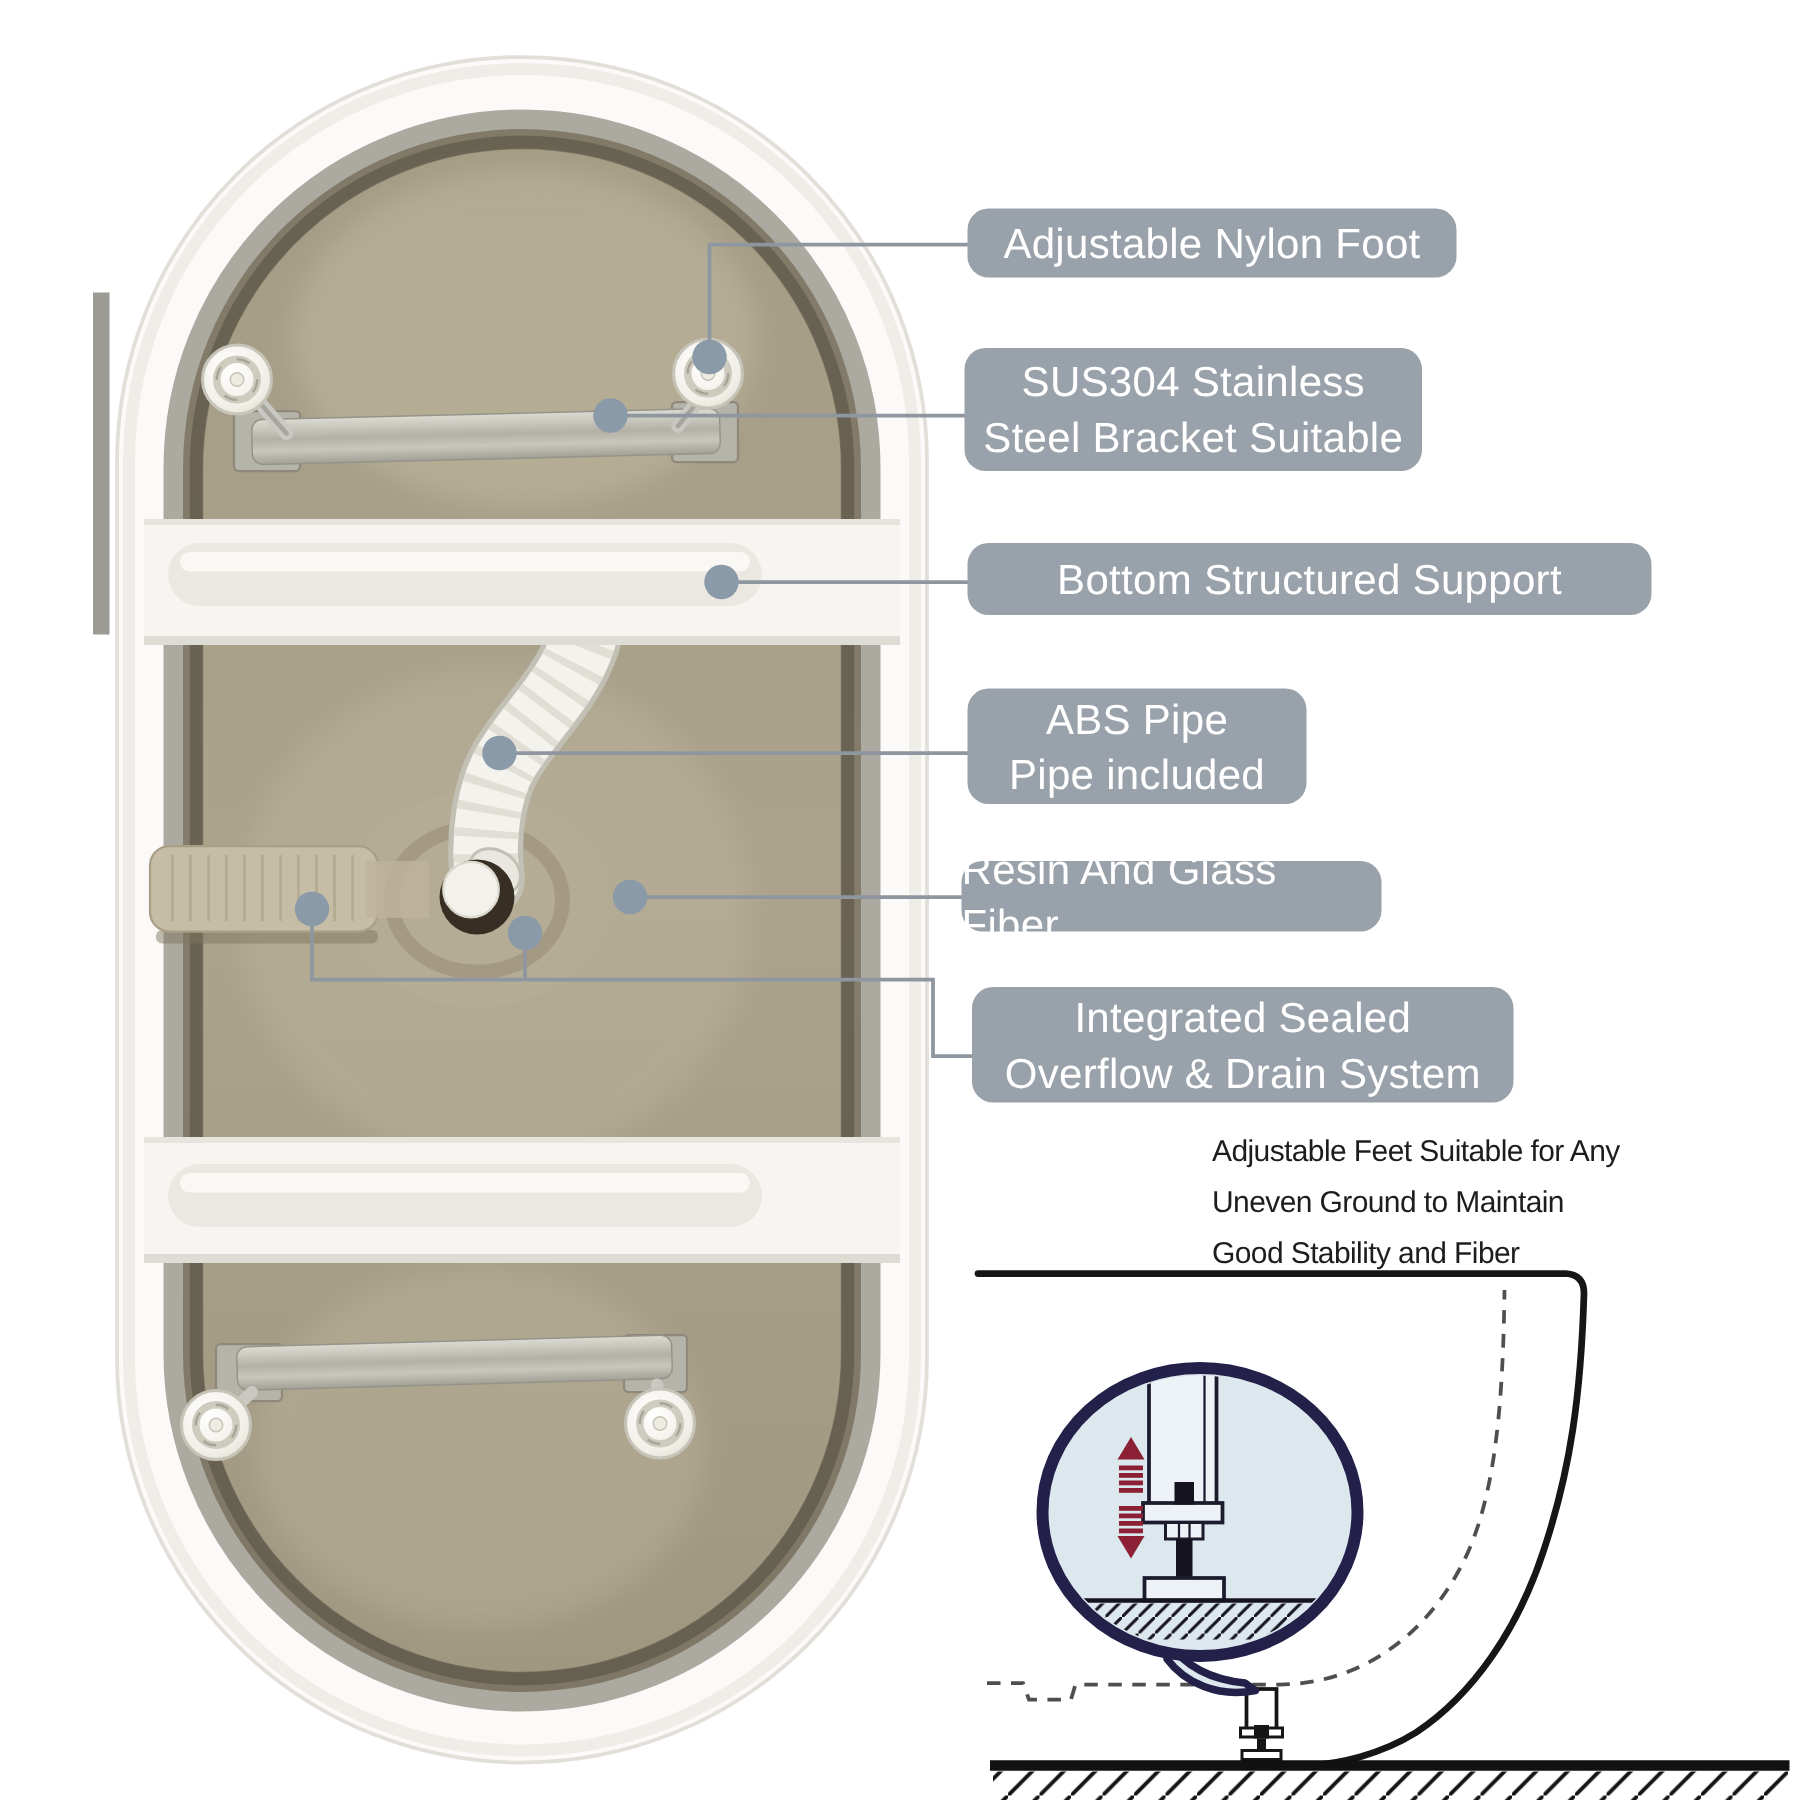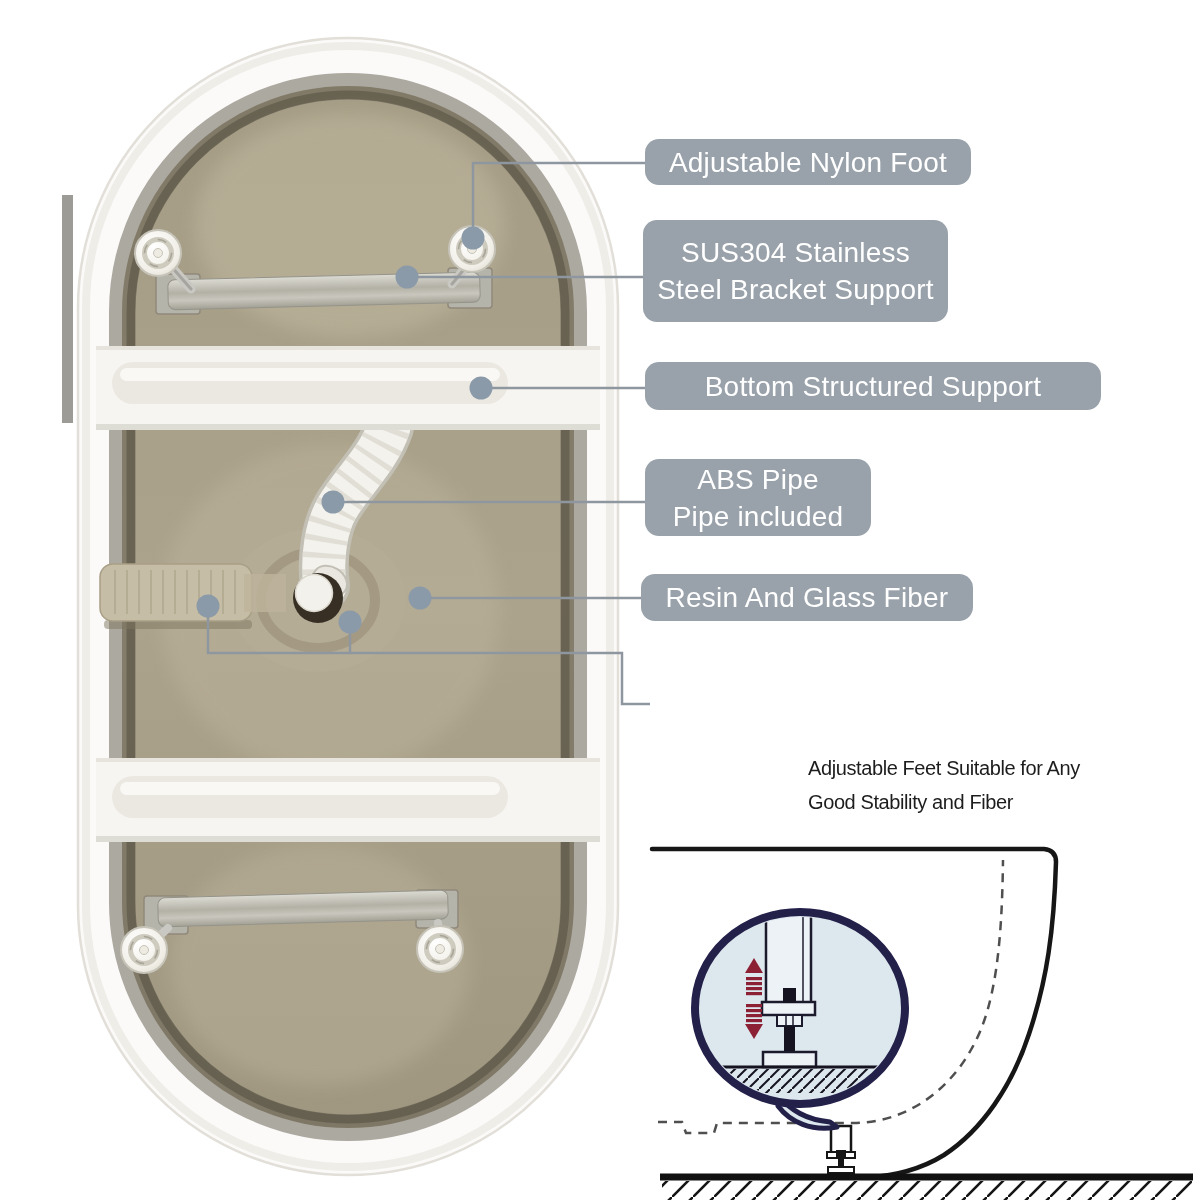--- a/index.html
+++ b/index.html
@@ -202,37 +202,42 @@
         </g>
       </g>
     </g>
   </g>
 </svg>
 
 <div class="callout" style="left:645px;top:139px;width:326px;height:46px">
   <span>Adjustable Nylon Foot</span>
 </div>
 
-<div class="callout" style="left:643px;top:220px;width:305px;height:102px">
+<div class="callout" style="left:643px;top:232px;width:305px;height:82px">
   <span>SUS304 Stainless</span>
-  <span>Steel Bracket Support</span>
+  <span>Steel Bracket Suitable</span>
 </div>
 
 <div class="callout" style="left:645px;top:362px;width:456px;height:48px">
   <span>Bottom Structured Support</span>
 </div>
 
 <div class="callout" style="left:645px;top:459px;width:226px;height:77px">
   <span>ABS Pipe</span>
   <span>Pipe included</span>
 </div>
 
-<div class="callout" style="left:641px;top:574px;width:332px;height:47px">
+<div class="callout" style="left:641px;top:574px;width:280px;height:47px">
   <span>Resin And Glass Fiber</span>
 </div>
 
+<div class="callout" style="left:648px;top:658px;width:361px;height:77px">
+  <span>Integrated Sealed</span>
+  <span>Overflow &amp; Drain System</span>
+</div>
 
 <div class="note" style="left:808px;top:751px">
   <div>Adjustable Feet Suitable for Any</div>
+  <div>Uneven Ground to Maintain</div>
   <div>Good Stability and Fiber</div>
 </div>
 
 </div>
 
 </body></html>

